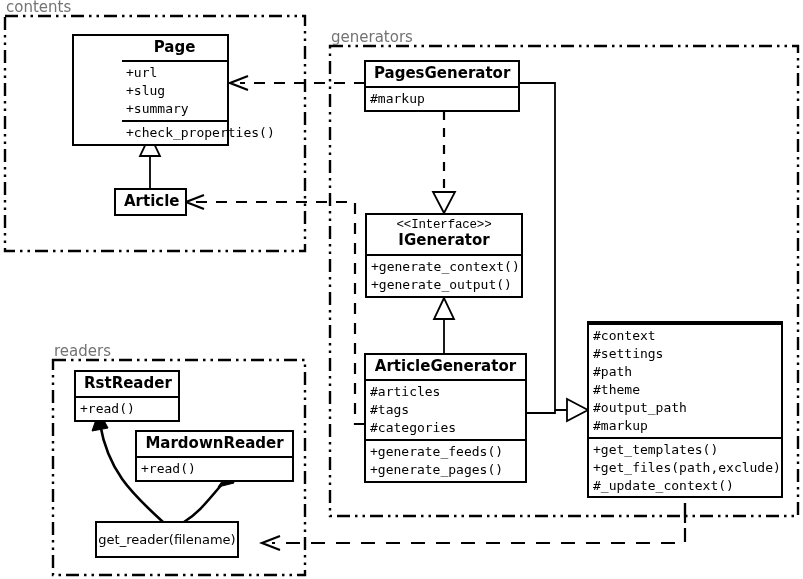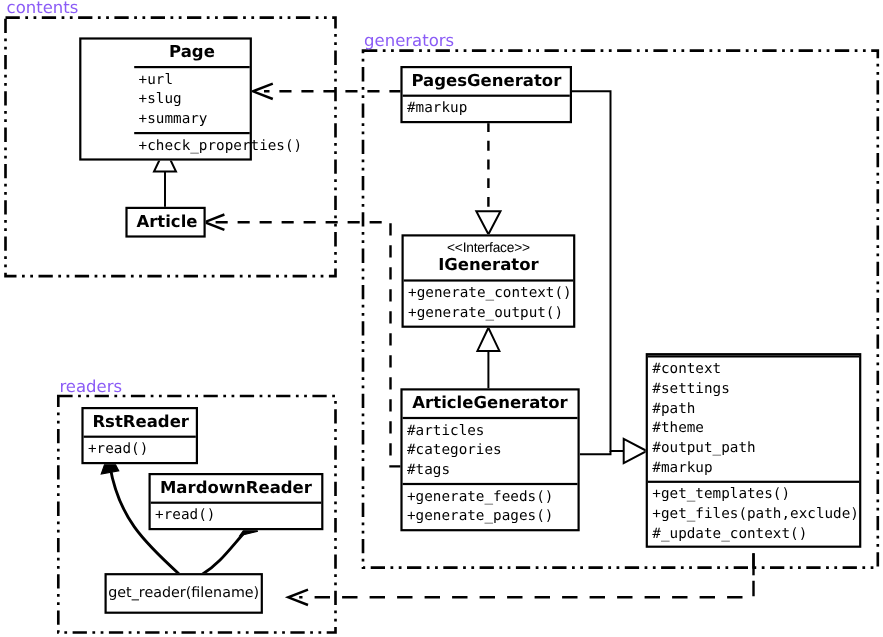--- a/index.html
+++ b/index.html
@@ -19,21 +19,21 @@
     position: absolute;
     left: 0;
     top: 0;
     width: 803px;
     height: 579px;
   }
   .pkg-label {
     position: absolute;
     font-family: "DejaVu Sans", sans-serif;
     font-size: 15px;
-    color: #8b5cf6;
+    color: #737373;
     white-space: nowrap;
     line-height: 1;
   }
   .uml-box {
     position: absolute;
     box-sizing: border-box;
     border: 2px solid #000;
     background: #ffffff;
   }
   .uml-name {
@@ -42,21 +42,21 @@
     font-family: "DejaVu Sans", sans-serif;
     font-weight: bold;
     font-size: 15px;
     color: #000;
     padding: 3px 8px 4px 8px;
     line-height: 1.16;
     white-space: nowrap;
   }
   .uml-stereo {
     display: block;
-    font-family: Liberation Sans, sans-serif;
+    font-family: Liberation Mono, monospace;
     font-weight: normal;
     font-size: 12.5px;
     line-height: 1.15;
     letter-spacing: -0.2px;
   }
   .uml-sep {
     border-top: 2px solid #000;
   }
   .uml-compartment {
     box-sizing: border-box;
@@ -159,22 +159,22 @@
     <div class="uml-compartment uml-sep">
       <div>+generate_context()</div>
       <div>+generate_output()</div>
     </div>
   </div>
 
   <div class="uml-box" style="left:364px; top:353px; width:163px;">
     <div class="uml-name">ArticleGenerator</div>
     <div class="uml-compartment uml-sep">
       <div>#articles</div>
+      <div>#tags</div>
       <div>#categories</div>
-      <div>#tags</div>
     </div>
     <div class="uml-compartment uml-sep">
       <div>+generate_feeds()</div>
       <div>+generate_pages()</div>
     </div>
   </div>
 
   <div class="uml-box" style="left:587px; top:321px; width:196px;">
     <div class="uml-compartment uml-sep">
       <div>#context</div>

